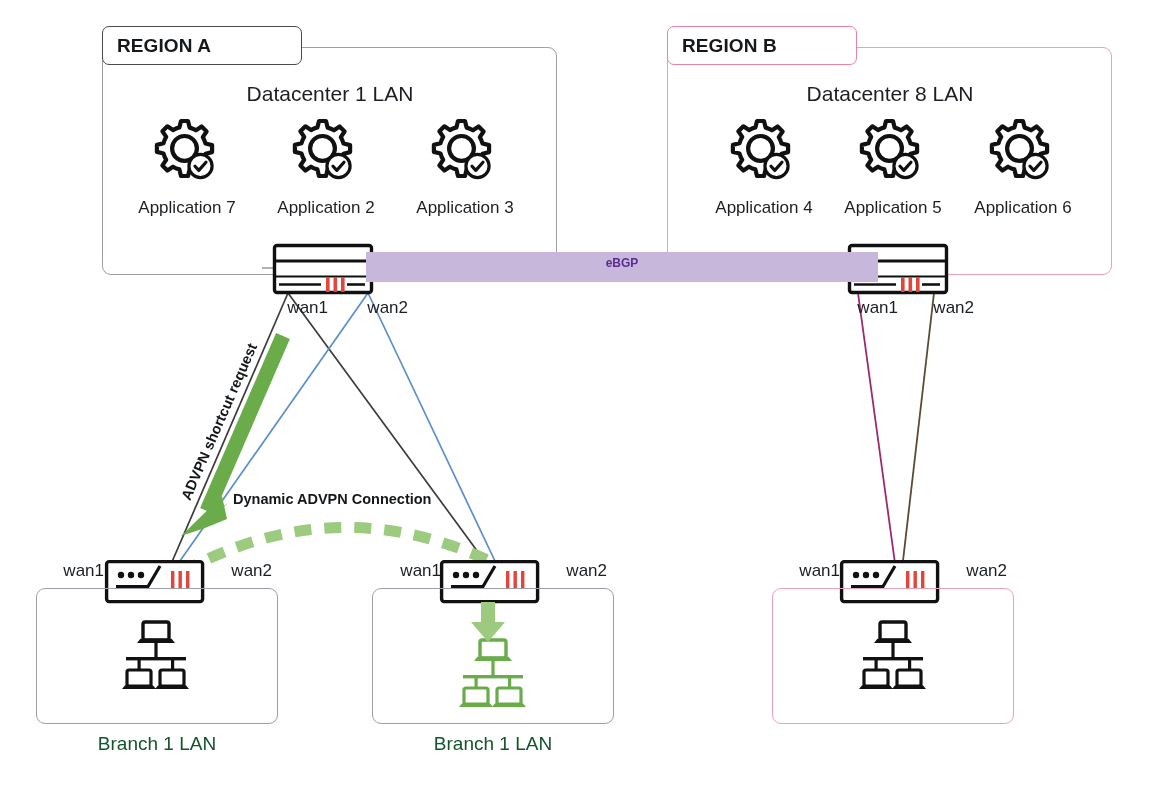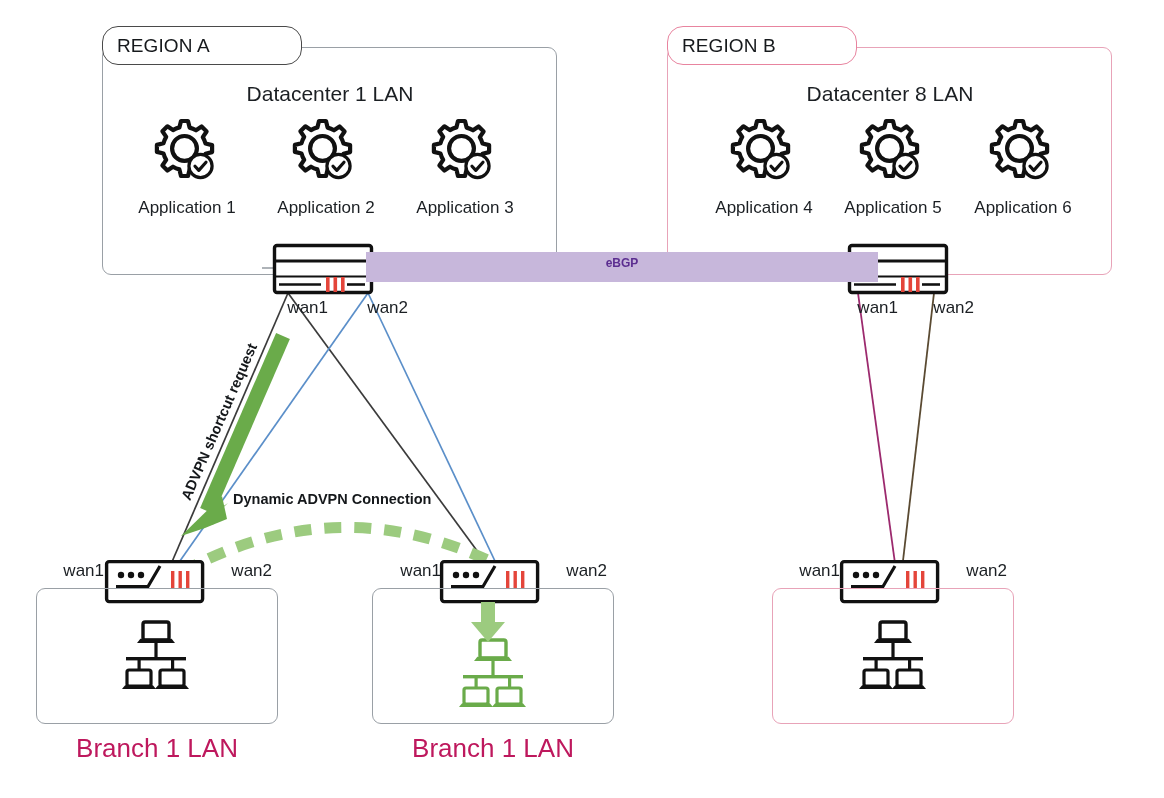--- a/index.html
+++ b/index.html
@@ -29,30 +29,31 @@
     border-style: solid;
     border-width: 1.6px;
     border-radius: 9px;
     box-sizing: border-box;
     background: transparent;
   }
   .region-tab {
     position: absolute;
     border-style: solid;
     border-width: 1.6px;
-    border-radius: 16px;
+    border-radius: 7px;
     box-sizing: border-box;
     background: #ffffff;
     display: flex;
     align-items: center;
     padding-left: 14px;
     font-size: 19px;
     color: #16191c;
     letter-spacing: .1px;
     z-index: 6;
+    font-weight: bold;
   }
 
   
   .lan-box {
     position: absolute;
     border-style: solid;
     border-width: 1.5px;
     border-radius: 9px;
     box-sizing: border-box;
     background: transparent;
@@ -76,22 +77,22 @@
   .wan-label {
     position: absolute;
     font-size: 17px;
     color: #1b1f23;
     text-align: right;
     white-space: nowrap;
     z-index: 7;
   }
   .branch-label {
     position: absolute;
-    font-size: 26px;
-    color: #be185d;
+    font-size: 19px;
+    color: #14532d;
     text-align: center;
     white-space: nowrap;
   }
   .ebgp-label {
     position: absolute;
     font-size: 12px;
     font-weight: bold;
     color: #5b2d90;
     text-align: center;
     white-space: nowrap;
@@ -264,21 +265,21 @@
     <g color="#111111" transform="translate(855,622)">
         <use href="#lanicon"></use>
       </g>
 
     <g>
       <rect x="481" y="602" width="14" height="22" fill="#9ccb7f"></rect>
       <path d="M471 622 L505 622 L488 642 Z" fill="#9ccb7f"></path>
     </g>
   </svg>
 
-  <div class="app-label" style="left:117px; top:198px; width:140px;">Application 1</div>
+  <div class="app-label" style="left:117px; top:198px; width:140px;">Application 7</div>
   <div class="app-label" style="left:256px; top:198px; width:140px;">Application 2</div>
   <div class="app-label" style="left:395px; top:198px; width:140px;">Application 3</div>
   <div class="app-label" style="left:694px; top:198px; width:140px;">Application 4</div>
   <div class="app-label" style="left:823px; top:198px; width:140px;">Application 5</div>
   <div class="app-label" style="left:953px; top:198px; width:140px;">Application 6</div>
 
   <div class="wan-label" style="left:248px; top:298px; width:80px;">wan1</div>
   <div class="wan-label" style="left:328px; top:298px; width:80px;">wan2</div>
   <div class="wan-label" style="left:818px; top:298px; width:80px;">wan1</div>
   <div class="wan-label" style="left:894px; top:298px; width:80px;">wan2</div>

